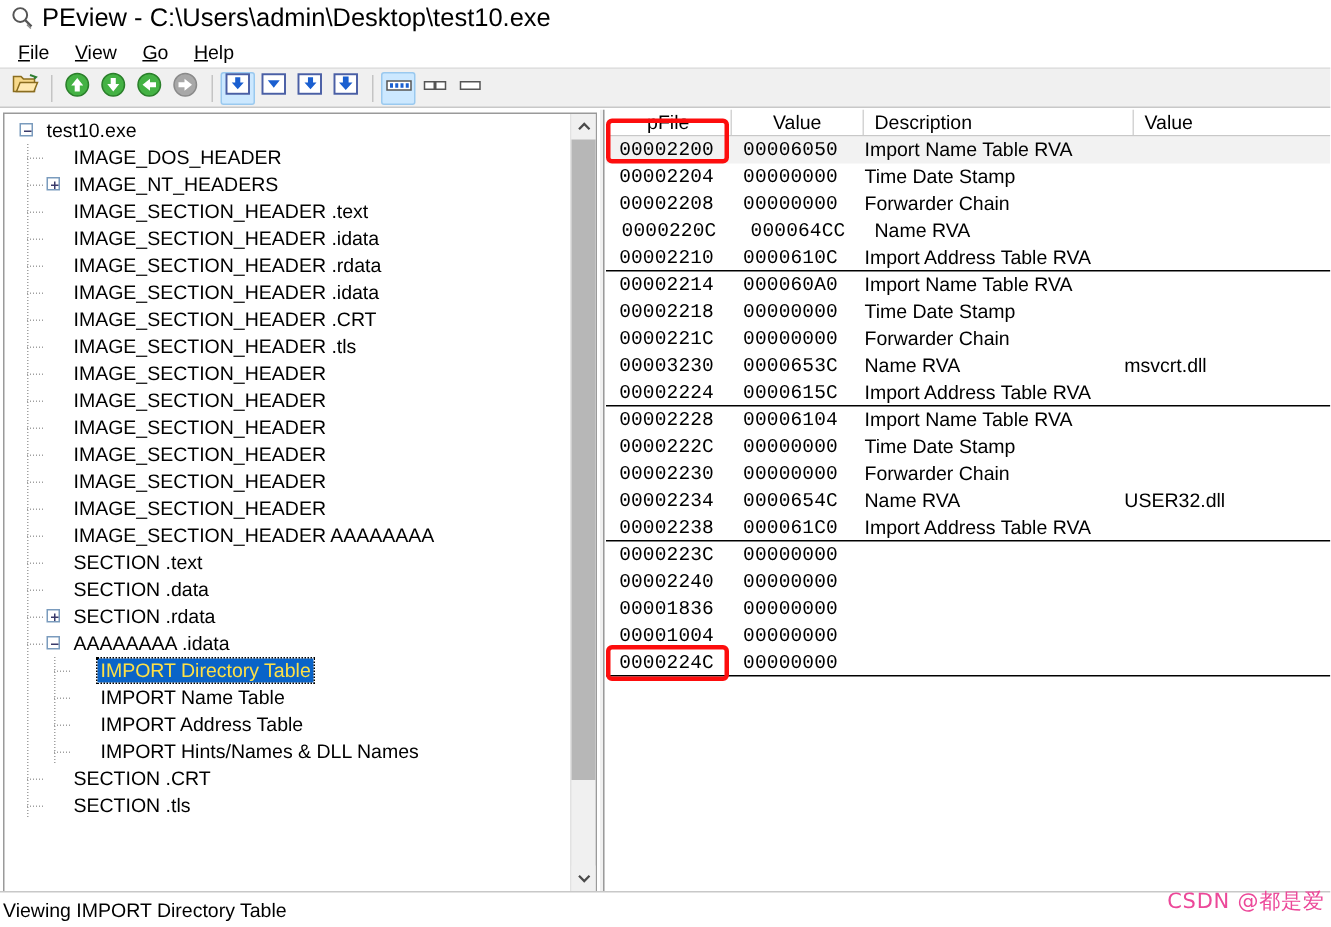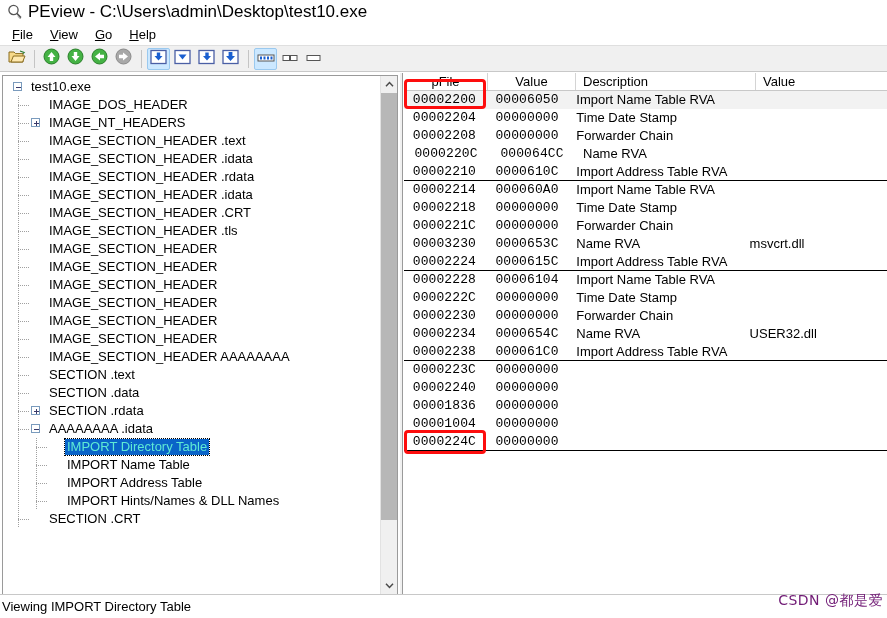--- a/index.html
+++ b/index.html
@@ -105,21 +105,21 @@
     white-space: nowrap;
     position: relative;
     cursor: default;
   }
   .tnode .label {
     padding: 0 2px;
     line-height: 16px;
   }
   .tnode.sel .label {
     background: #0a64c8;
-    color: #5eead4;
+    color: #fde047;
     outline: 1px dotted #000;
   }
   .tgutter { position: relative; flex: 0 0 auto; height: 18px; }
   .tbox {
     position: absolute;
     width: 9px; height: 9px;
     border: 1px solid #7a9bbd;
     background: #ffffff;
     top: 4px;
     display: flex; align-items: center; justify-content: center;
@@ -231,21 +231,21 @@
     border-top: 1px solid #c8c8c8;
     display: flex; align-items: center;
   }
   .status-text {
     font-size: 13px; color: #000000;
     padding-left: 2px;
   }
   .watermark {
     position: absolute; right: 4px; top: 592px;
     font-size: 14px;
-    color: #701a75;
+    color: #ec4899;
     font-family: "DejaVu Sans", sans-serif;
     letter-spacing: 0.5px;
     white-space: nowrap;
   }
 </style>
 </head>
 <body>
 
 <div id="app">
 
@@ -553,20 +553,27 @@
                 <div class="hline" style="left: 33px; width: 12px;"></div>
               </div>
               <span class="label">IMPORT Hints/Names &amp; DLL Names</span>
             </div>
             <div class="tnode">
               <div class="tgutter" style="width: 44px;">
                 <div class="vline" style="left: 15px;"></div>
                 <div class="hline" style="left: 15px; width: 12px;"></div>
               </div>
               <span class="label">SECTION .CRT</span>
+            </div>
+            <div class="tnode">
+              <div class="tgutter" style="width: 44px;">
+                <div class="vline" style="left: 15px;"></div>
+                <div class="hline" style="left: 15px; width: 12px;"></div>
+              </div>
+              <span class="label">SECTION .tls</span>
             </div>
           </div>
       </div>
       <div class="vscroll">
         <div class="vs-btn up">
           <svg class="arrow-glyph" width="9" height="7" viewBox="0 0 9 7">
               <path d="M1 5.2L4.5 1.6 8 5.2" fill="none" stroke="#4a4a4a" stroke-width="1.5"></path>
             </svg>
         </div>
         <div class="vs-thumb" style="top:17px;height:427px;"></div>

